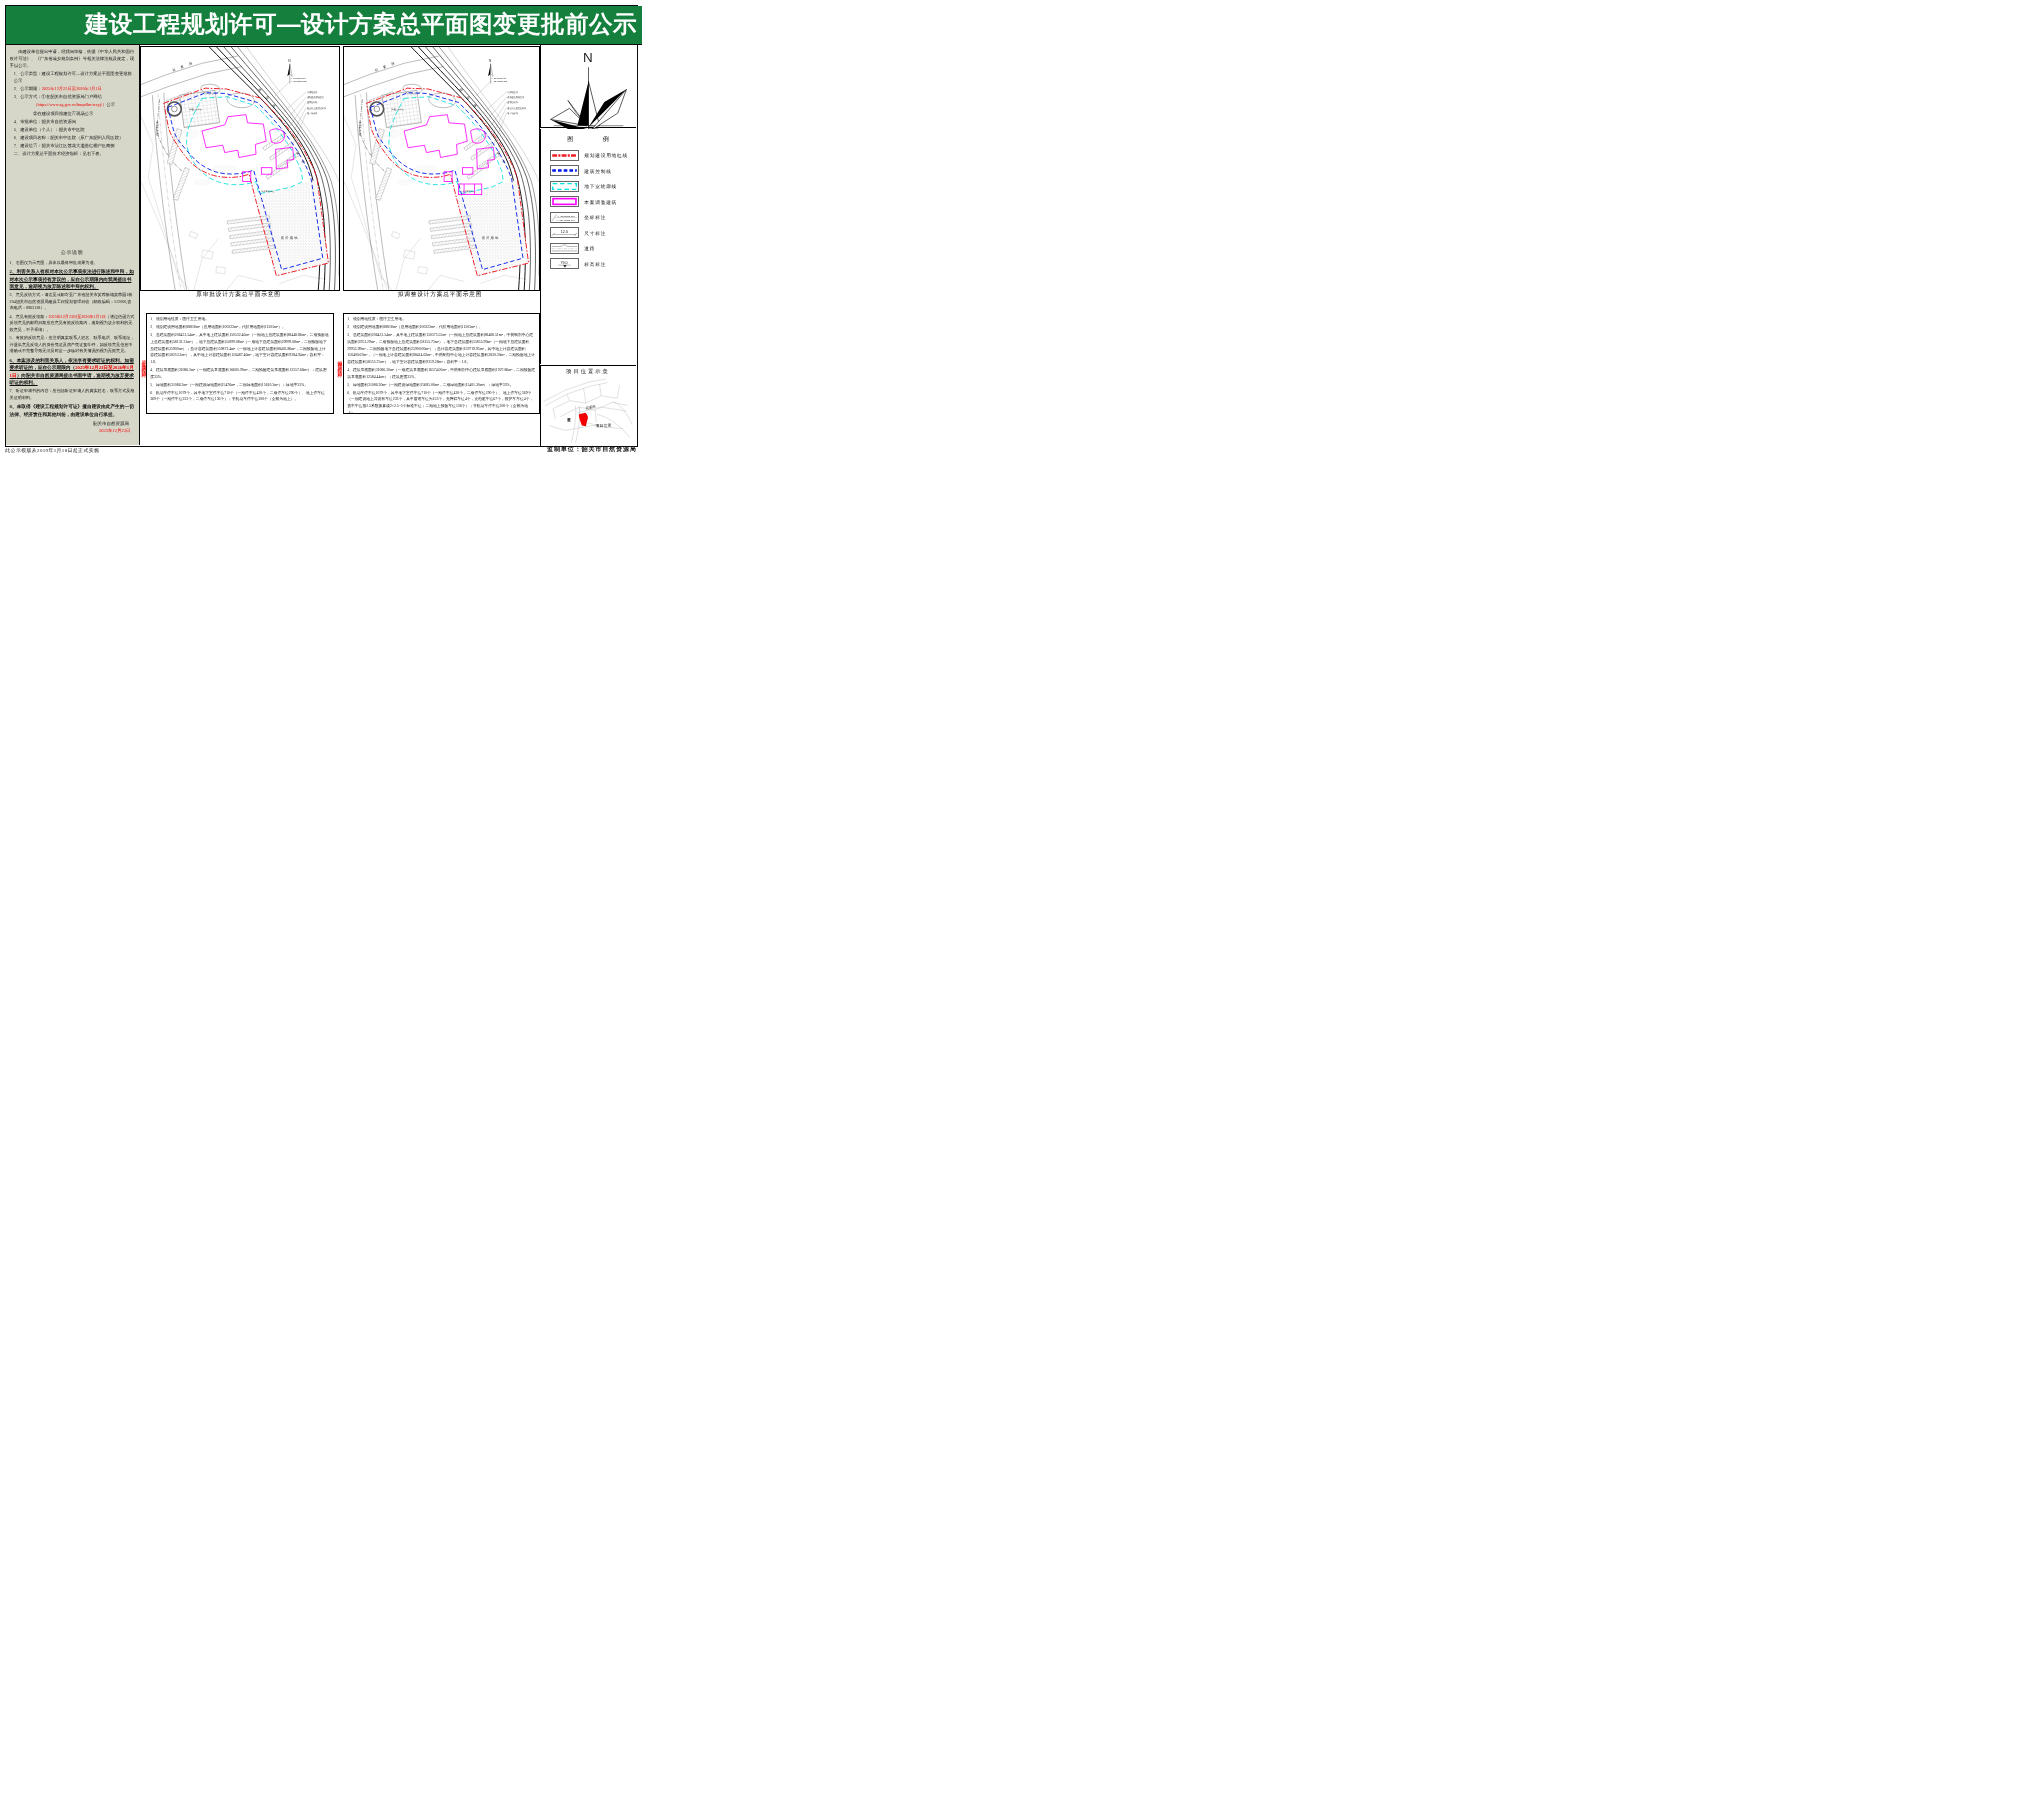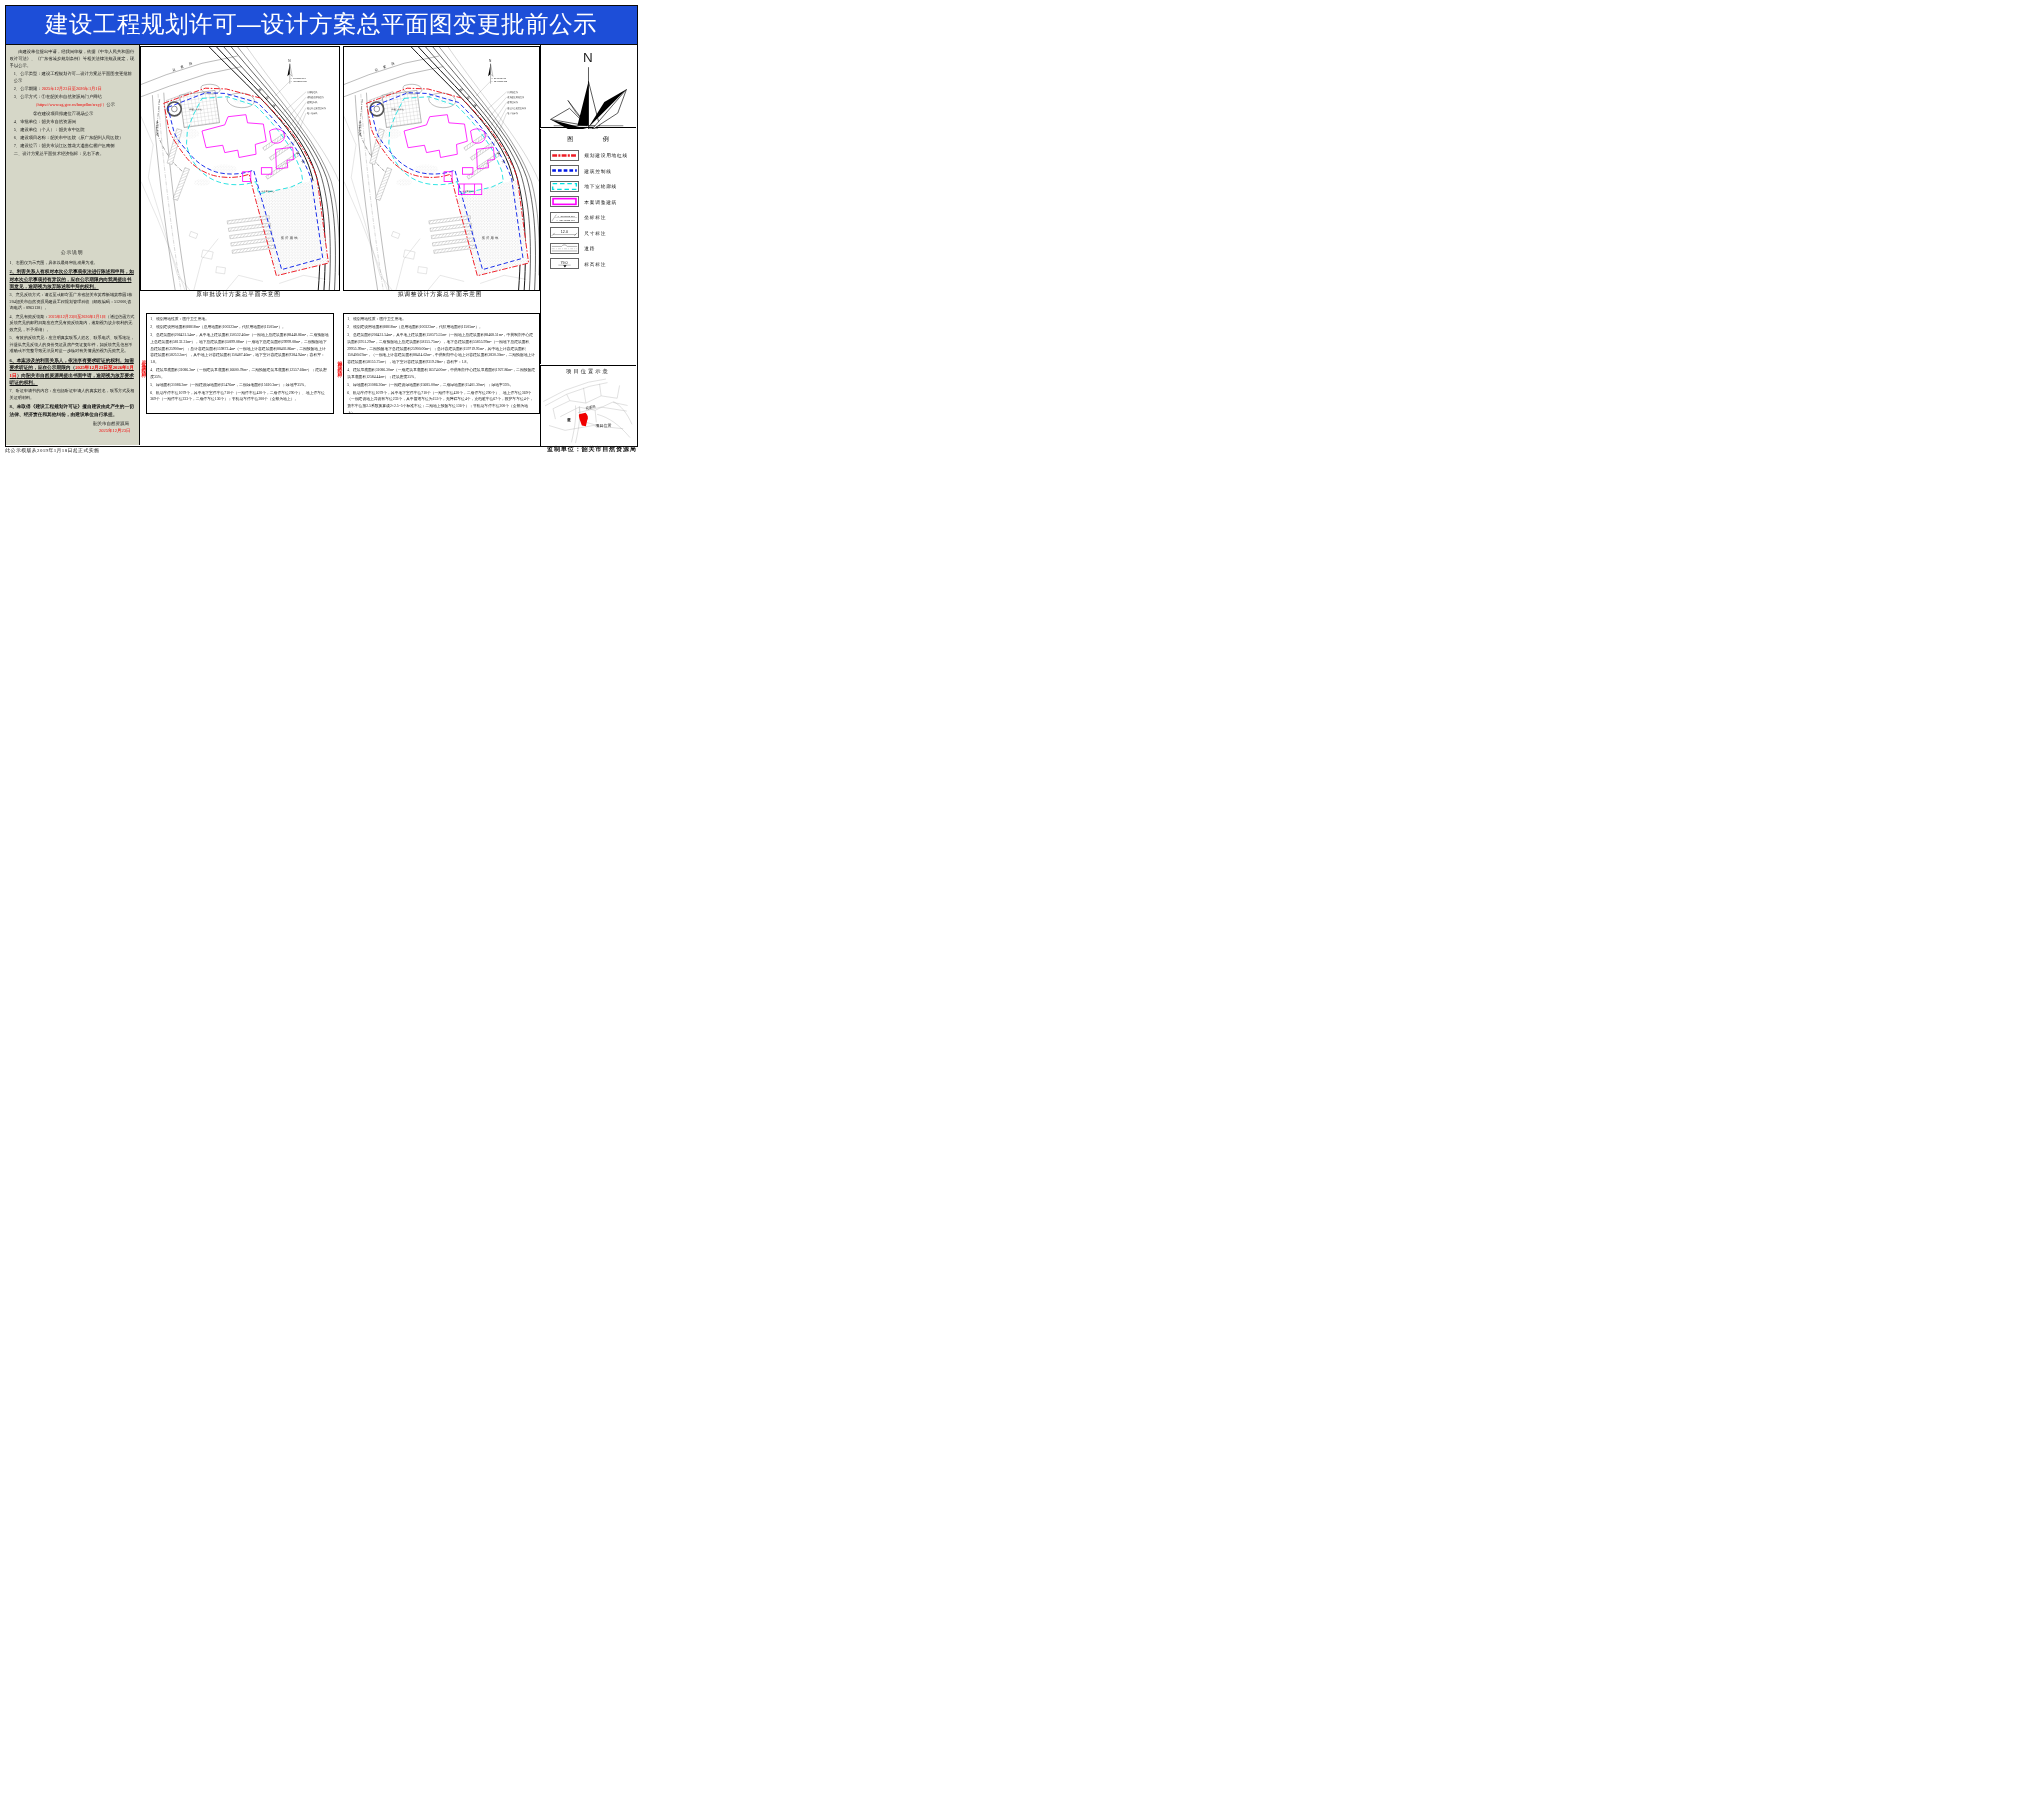--- a/index.html
+++ b/index.html
@@ -1,21 +1,21 @@
 <!DOCTYPE html>
 <html style="font-size:6.5px"><head>
 <meta charset="utf-8">
 <style>
   html,body{margin:0;padding:0;background:#ffffff;}
   .page{position:relative;width:642px;height:454px;background:#fff;overflow:hidden;
         font-family:"Liberation Serif","DejaVu Serif",serif;color:#111;}
   .frame{position:absolute;left:4.5px;top:4.5px;width:631px;height:440px;border:1.2px solid #0a0a0a;background:#fff;}
-  .banner{position:absolute;left:0;top:0;width:100%;height:38px;background:#1d4ed8;border-bottom:1.2px solid #0a0a0a;
-          color:#fff;font-family:"Liberation Sans","DejaVu Sans",sans-serif;font-weight:400;
-          font-size:23.6px;line-height:37px;text-align:center;letter-spacing:0.4px;white-space:nowrap;}
+  .banner{position:absolute;left:0;top:0;width:100%;height:38px;background:#15803d;border-bottom:1.2px solid #0a0a0a;
+          color:#fff;font-family:"Liberation Sans","DejaVu Sans",sans-serif;font-weight:700;
+          font-size:23.6px;line-height:37px;text-align:center;letter-spacing:0.4px;white-space:nowrap;padding-left:40px;}
   
   .sidebar{position:absolute;left:0;top:39px;width:125px;height:392px;padding:4.1px 4.1px 4.9px 4.1px;
            background:#d6d7c8;border-right:0.8px solid #0a0a0a;font-size:4.3px;line-height:1.62;overflow:hidden;}
   .sec1{height:200px;overflow:hidden;}
   .intro{margin:0 0 1.6px 0;text-indent:2em;}
   .li{margin:0 0 1.2px 0;padding-left:4.1px;}
   .li.cont{padding-left:23.6px;}
   .red{color:#f20000;}
   .nhead{text-align:center;font-size:4.9px;margin:0.8px 0 2.4px 0;letter-spacing:0.8px;}
   .note{margin:0 0 2px 0;font-size:4.1px;line-height:1.6;}

